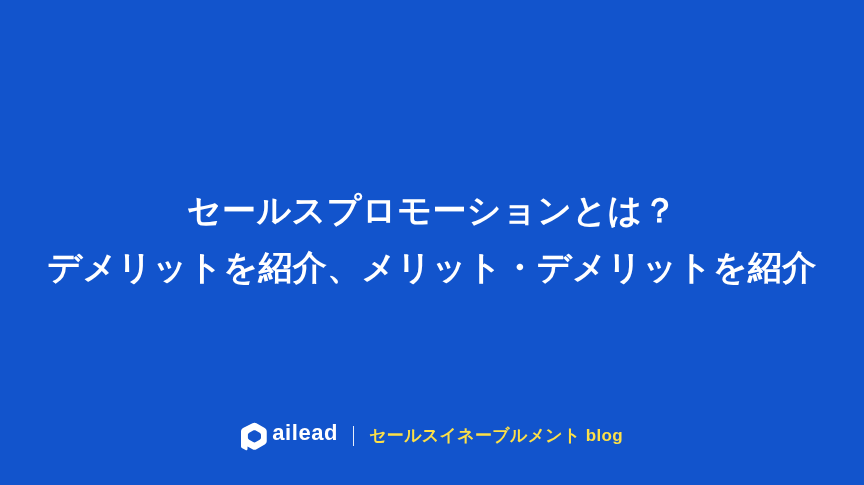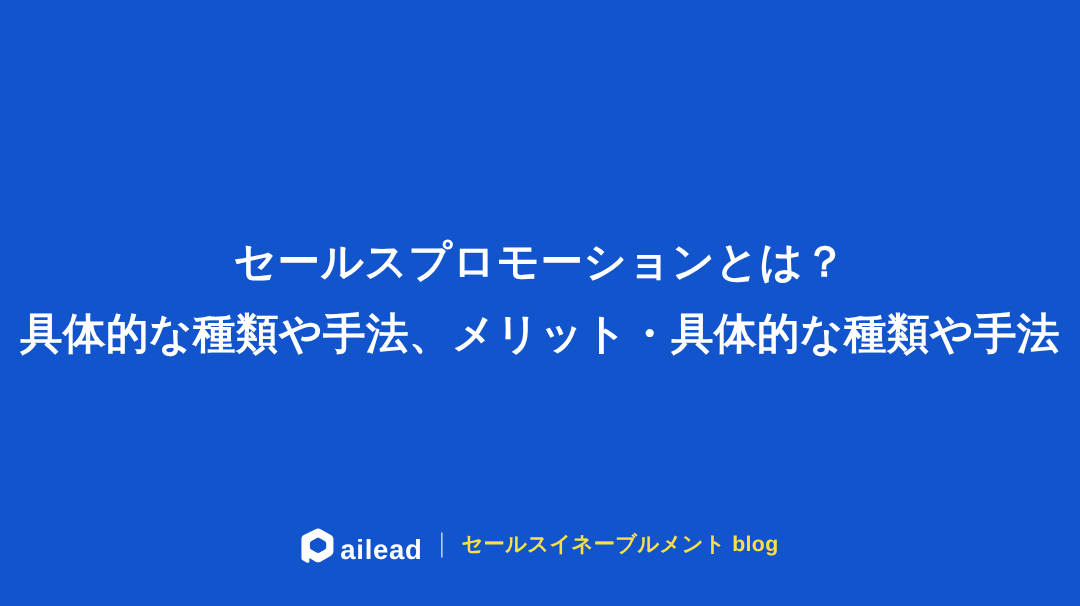--- a/index.html
+++ b/index.html
@@ -52,21 +52,21 @@
     width: 864px;
     height: 36px;
     display: flex;
     align-items: center;
     justify-content: center;
     gap: 0;
   }
 
   #logo-lockup {
     display: flex;
-    align-items: flex-end;
+    align-items: flex-start;
     gap: 4px;
   }
 
   #logo-mark {
     width: 27px;
     height: 29px;
     display: block;
     flex: 0 0 auto;
   }
 
@@ -99,21 +99,21 @@
     white-space: nowrap;
   }
 </style>
 </head>
 <body>
 
 <div id="banner">
 
   <div id="title-block">
     <span class="title-line">セールスプロモーションとは？</span>
-    <span class="title-line">具体的な種類や手法、メリット・具体的な種類や手法</span>
+    <span class="title-line">デメリットを紹介、メリット・デメリットを紹介</span>
   </div>
 
   <div id="brand-row">
 
     <div id="logo-lockup">
       <svg id="logo-mark" viewBox="0 0 54 58" aria-hidden="true">
         <path fill="#FFFFFF" d="M23.0 2.6 C25.5 1.2 28.5 1.2 31.0 2.6 L47.5 12.1
                  C50.0 13.6 51.5 16.2 51.5 19.0 L51.5 38.1
                  C51.5 41.0 50.0 43.6 47.5 45.0 L31.0 54.6
                  C28.5 56.0 25.5 56.0 23.0 54.6 L13.0 48.8

